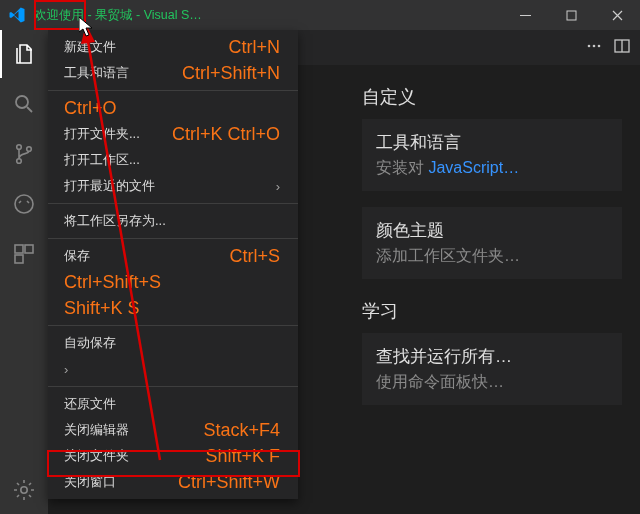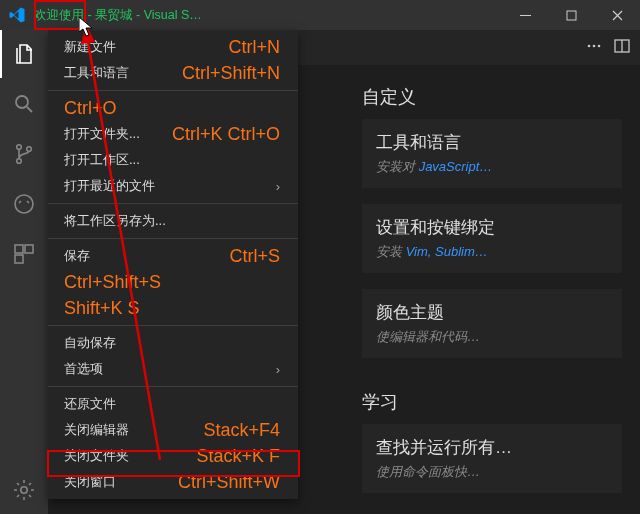--- a/index.html
+++ b/index.html
@@ -122,22 +122,22 @@
     background: #252526;
     padding: 12px 14px;
     margin-bottom: 16px;
   }
   .tile-title {
     color: #e0e0e0; font-size: 17px; font-weight:400;
     margin-bottom: 4px;
     white-space:nowrap; overflow:hidden; text-overflow:ellipsis;
   }
   .tile-sub {
-    color: #8a8a8a; font-size: 13px;
-    white-space:nowrap; overflow:hidden; text-overflow:ellipsis;font-style:italic;
+    color: #8a8a8a; font-size: 16px;
+    white-space:nowrap; overflow:hidden; text-overflow:ellipsis;
   }
   .tile-sub .bluelink-inline { color:#3794ff; }
 
   
   .menu {
     position: absolute;
     top: 30px;
     left: 48px;
     width: 250px;
     background: #252526;
@@ -312,29 +312,25 @@
         </div>
 
         <div class="col">
           <div class="section-heading">自定义</div>
 
           <div class="tile">
             <div class="tile-title">工具和语言</div>
             <div class="tile-sub"><span>安装对 </span><span class="bluelink-inline">JavaScript…</span></div>
           </div>
           <div class="tile">
-            <div class="tile-title">设置和按键绑定</div>
-            <div class="tile-sub"><span>安装 </span><span class="bluelink-inline">Vim, Sublim…</span></div>
-          </div>
-          <div class="tile">
             <div class="tile-title">颜色主题</div>
-            <div class="tile-sub">使编辑器和代码…</div>
-          </div>
-
-          <div class="section-heading" style="margin-top:32px">学习</div>
+            <div class="tile-sub">添加工作区文件夹…</div>
+          </div>
+
+          <div class="section-heading" style="margin-top:20px">学习</div>
           <div class="tile">
             <div class="tile-title">查找并运行所有…</div>
             <div class="tile-sub">使用命令面板快…</div>
           </div>
         </div>
       </div>
     </div>
   </div>
 </div>
 
@@ -375,34 +371,33 @@
       <span class="menu-kbd">Ctrl+Shift+S</span>
     </div>
     <div class="menu-item">
       <span class="menu-kbd">Shift+K S</span>
     </div>
     <div class="menu-sep"></div>
     <div class="menu-item">
       <span class="menu-label">自动保存</span>
     </div>
     <div class="menu-item">
-      <span class="menu-label">首选项</span>
       <span class="menu-chev">›</span>
     </div>
     <div class="menu-sep"></div>
     <div class="menu-item">
       <span class="menu-label">还原文件</span>
     </div>
     <div class="menu-item">
       <span class="menu-label">关闭编辑器</span>
       <span class="menu-kbd">Stack+F4</span>
     </div>
     <div class="menu-item">
       <span class="menu-label">关闭文件夹</span>
-      <span class="menu-kbd">Stack+K F</span>
+      <span class="menu-kbd">Shift+K F</span>
     </div>
     <div class="menu-item">
       <span class="menu-label">关闭窗口</span>
       <span class="menu-kbd">Ctrl+Shift+W</span>
     </div>
   </div>
 
 <div class="annot" style="left:34px; top:0px; width:52px; height:30px"></div>
 <div class="annot" style="left:47px; top:450px; width:253px; height:27px"></div>
 

